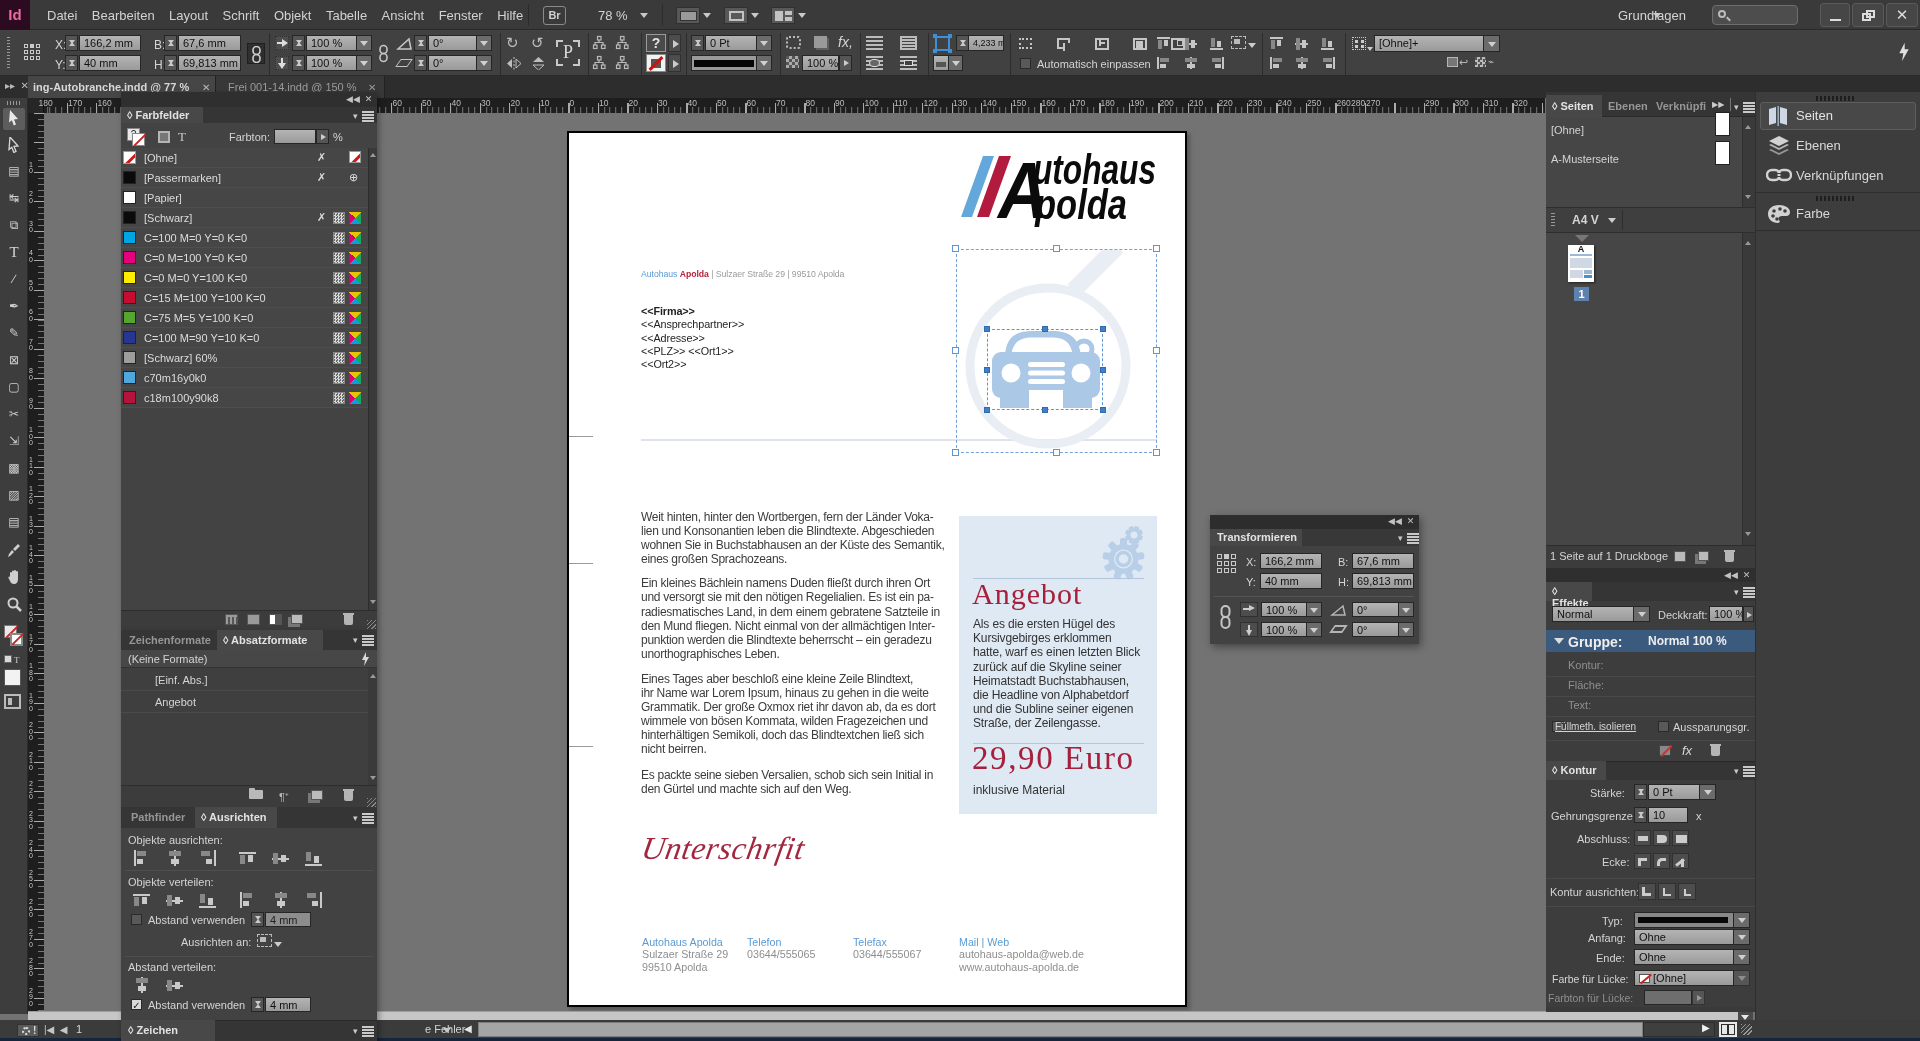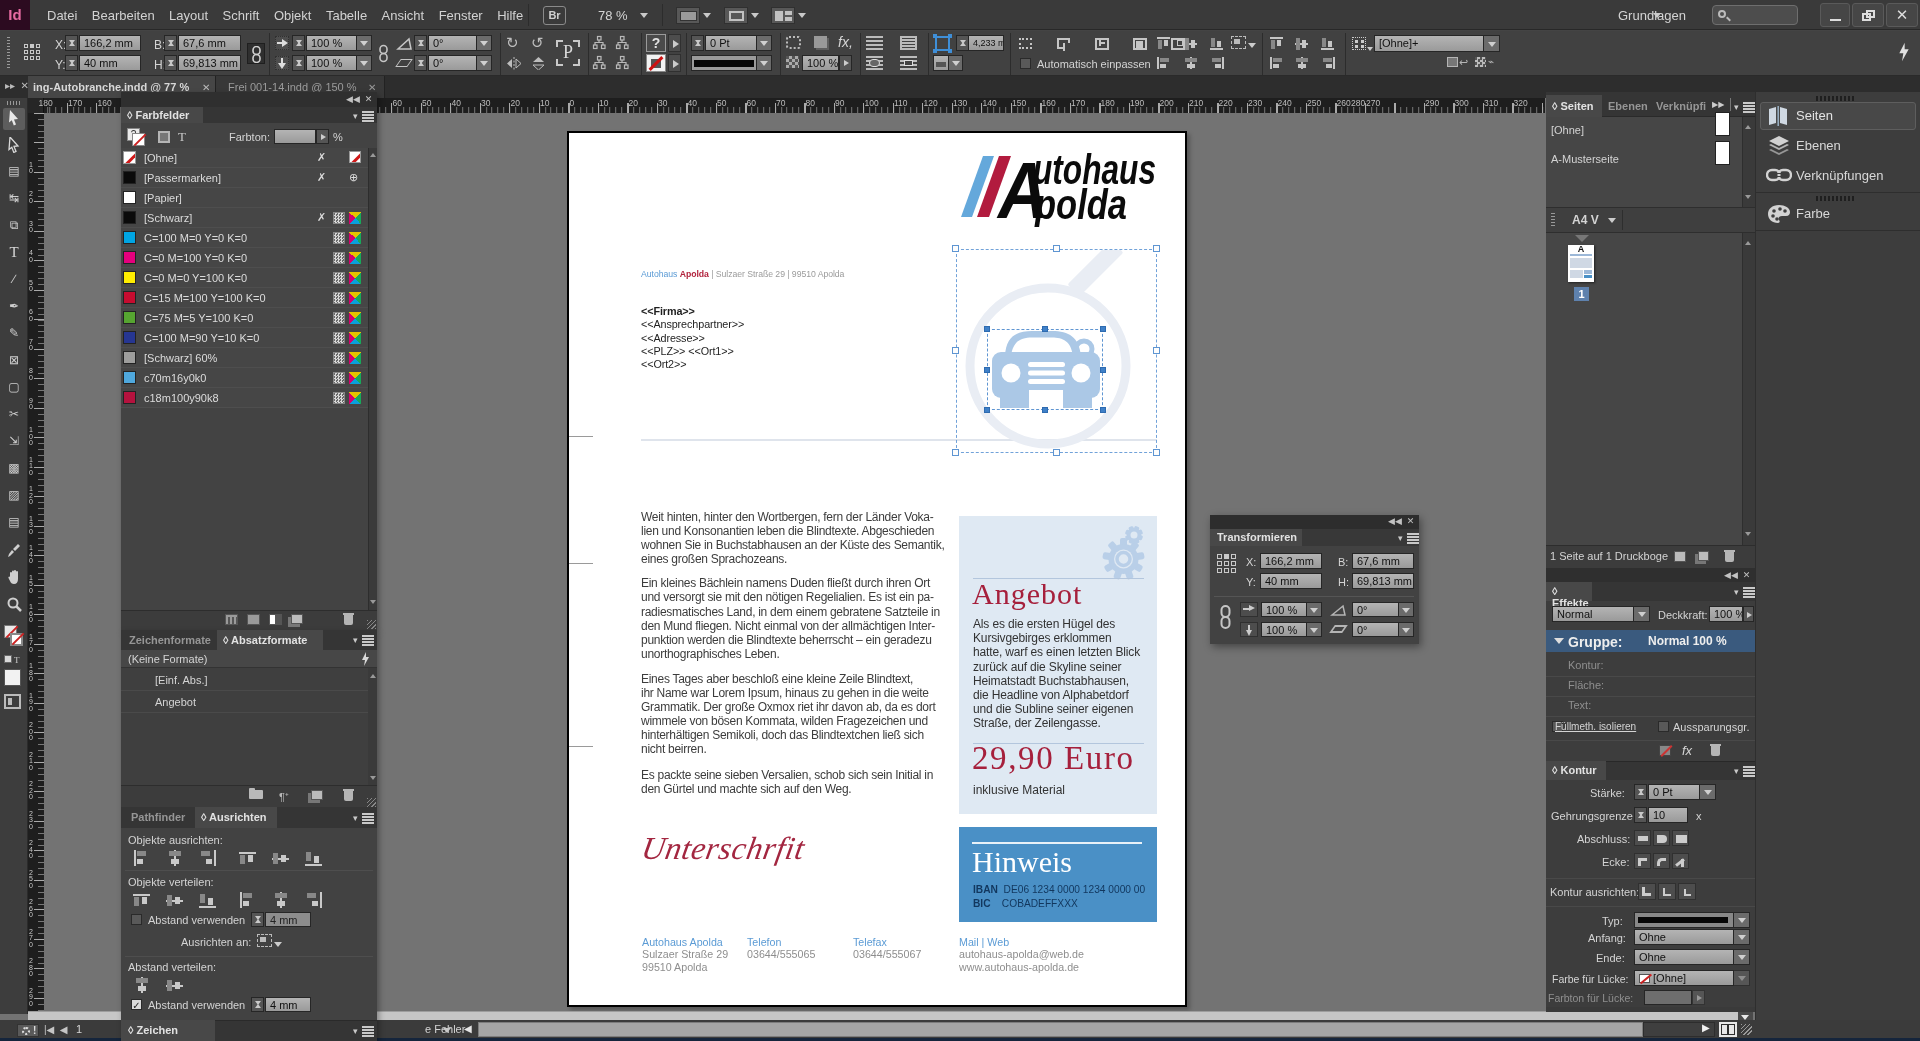--- a/index.html
+++ b/index.html
@@ -557,25 +557,20 @@
         </g>
       </svg>
       <div class="abs" style="left:14px;top:62px;width:171px;height:1px;background:#b3c6dd;"></div>
       <div class="abs serif" style="left:13px;top:61px;font-size:30px;letter-spacing:1px;color:#a6203c;">Angebot</div>
       <div class="abs" style="left:14px;top:101px;font-size:12px;letter-spacing:-0.15px;line-height:14.2px;color:#323232;white-space:nowrap;">Als es die ersten Hügel des<br>Kursivgebirges erklommen<br>hatte, warf es einen letzten Blick<br>zurück auf die Skyline seiner<br>Heimatstadt Buchstabhausen,<br>die Headline von Alphabetdorf<br>und die Subline seiner eigenen<br>Straße, der Zeilengasse.</div>
       <div class="abs" style="left:14px;top:227px;width:171px;height:1px;background:#b3c6dd;"></div>
       <div class="abs serif" style="left:13px;top:224px;font-size:33px;letter-spacing:1.6px;color:#a6203c;">29,90 Euro</div>
       <div class="abs" style="left:14px;top:267px;font-size:12px;color:#323232;">inklusive Material</div>
     </div>
 
-    <div class="abs" style="left:390px;top:694px;width:198px;height:95px;background:#4a90c6;">
-      <div class="abs" style="left:13px;top:15px;width:170px;height:1.5px;background:#e8f1f8;"></div>
-      <div class="abs serif" style="left:13px;top:18px;font-size:30px;color:#fff;">Hinweis</div>
-      <div class="abs" style="left:14px;top:56px;font-size:10.2px;line-height:13.5px;color:#12375e;white-space:nowrap;"><b>IBAN</b>&nbsp;&nbsp;DE06 1234 0000 1234 0000 00<br><b>BIC</b>&nbsp;&nbsp;&nbsp;&nbsp;COBADEFFXXX</div>
-    </div>
 
     <div class="abs serif" style="left:73px;top:697px;font-size:32px;font-style:italic;color:#a32640;transform:skewX(-10deg);letter-spacing:0.5px;">Unterschrfit</div>
 
     <div class="abs" style="left:73px;top:803px;font-size:10.7px;line-height:12.4px;color:#8e8e8e;white-space:nowrap;"><span style="color:#5b9bd5;">Autohaus Apolda</span><br>Sulzaer Straße 29<br>99510 Apolda</div>
     <div class="abs" style="left:178px;top:803px;font-size:10.7px;line-height:12.4px;color:#8e8e8e;white-space:nowrap;"><span style="color:#5b9bd5;">Telefon</span><br>03644/555065</div>
     <div class="abs" style="left:284px;top:803px;font-size:10.7px;line-height:12.4px;color:#8e8e8e;white-space:nowrap;"><span style="color:#5b9bd5;">Telefax</span><br>03644/555067</div>
     <div class="abs" style="left:390px;top:803px;font-size:10.7px;line-height:12.4px;color:#8e8e8e;white-space:nowrap;"><span style="color:#5b9bd5;">Mail | Web</span><br>autohaus-apolda@web.de<br>www.autohaus-apolda.de</div>
   </div>
 
   <div class="abs" id="toolbar" style="left:0;top:0;width:28px;height:916px;background:#3d3d3d;border-right:1px solid #2b2b2b;">

